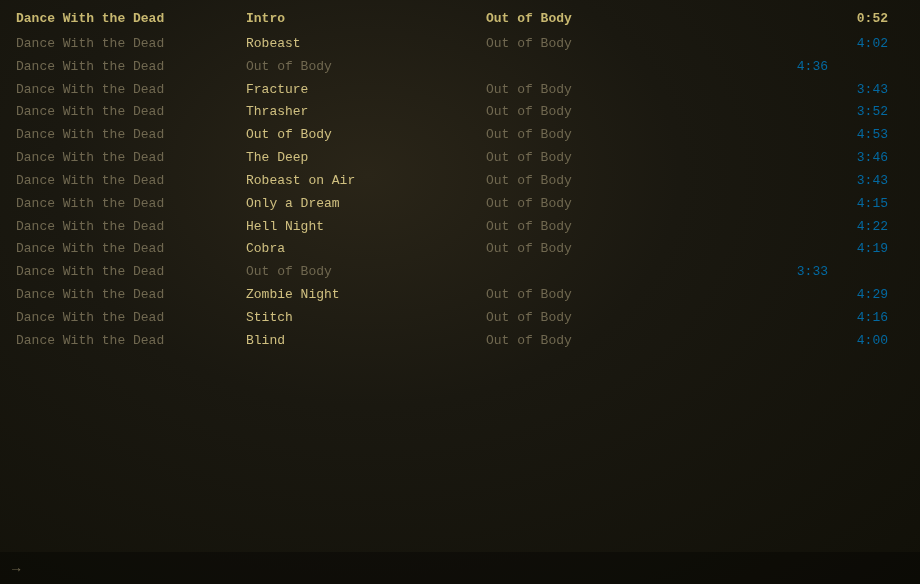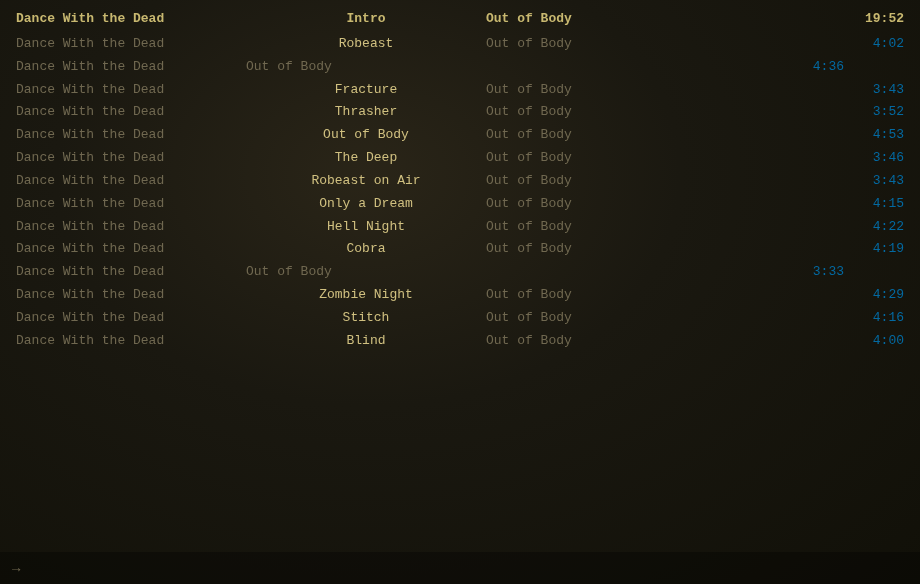--- a/index.html
+++ b/index.html
@@ -16,34 +16,34 @@
     }
 
     .track-list {
       padding: 8px 0;
       width: 100%;
     }
 
     .track-row {
       display: grid;
       grid-template-columns: 230px 240px 200px 1fr 60px;
-      padding: 2px 16px 2px 16px;
+      padding: 2px 32px 2px 16px;
       font-size: 13px;
       line-height: 1.45;
       cursor: default;
     }
 
     .track-row.header {
       color: #c8b870;
       font-weight: bold;
       margin-bottom: 2px;
     }
 
     .col-artist { color: #706850; }
-    .col-title { color: #d0c080; text-align: center; }
+    .col-title { color: #d0c080; }
     .col-album { color: #706850; }
     .col-duration {
       text-align: right;
       color: #0369a1;
     }
 
     .header .col-artist { color: #c8b870; }
     .header .col-title { color: #c8b870; }
     .header .col-album { color: #c8b870; }
     .header .col-duration { color: #c8b870; }
@@ -68,21 +68,21 @@
 </head>
 <body>
 
 <div class="track-list">
 
   <div class="track-row header">
     <span class="col-artist">Dance With the Dead</span>
     <span class="col-title">Intro</span>
     <span class="col-album">Out of Body</span>
     <span></span>
-    <span class="col-duration">19:52</span>
+    <span class="col-duration">0:52</span>
   </div>
 <div class="track-row">
       <span class="col-artist">Dance With the Dead</span>
       <span class="col-title">Robeast</span>
       <span class="col-album">Out of Body</span>
       <span></span>
       <span class="col-duration">4:02</span>
     </div>
     <div class="track-row">
       <span class="col-artist">Dance With the Dead</span>

